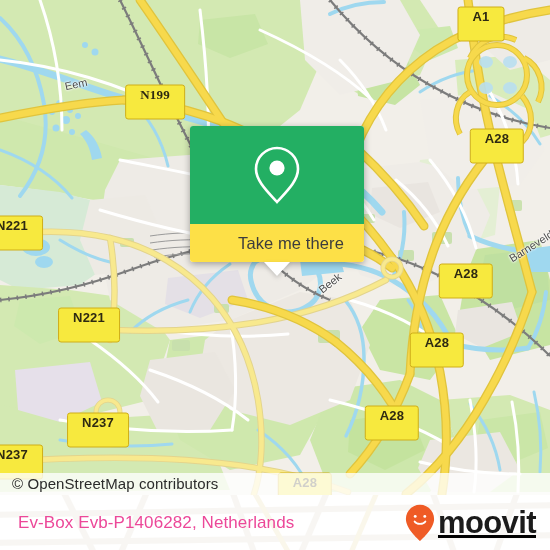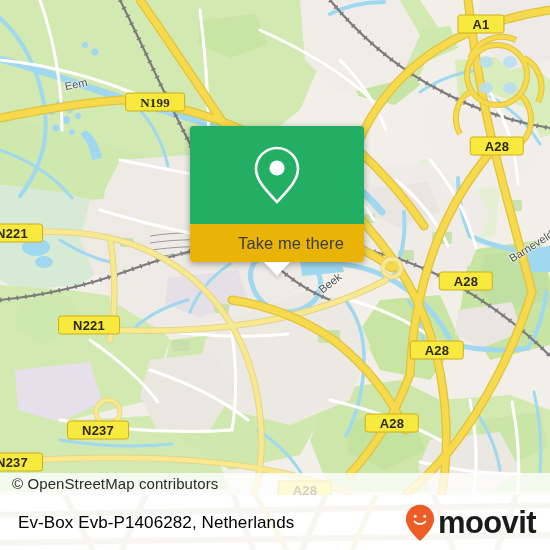--- a/index.html
+++ b/index.html
@@ -52,21 +52,21 @@
   
   .shield {
     position: absolute;
     background: #f7e93e;
     border: 1.6px solid #cfae18;
     border-radius: 3px;
     color: #2e2a12;
     font-size: 13px;
     font-weight: bold;
     line-height: 17px;
-    height: 19px;
+    height: 35px;
     padding: 0 14px;
     box-sizing: border-box;
     white-space: nowrap;
     transform: translate(-50%, -50%);
     letter-spacing: 0.2px;
   }
   .hydro-label {
     position: absolute;
     color: #4a4a4a;
     font-size: 11px;
@@ -89,21 +89,21 @@
   #callout .co-top {
     background: #23af63;
     height: 98px;
     border-radius: 3px 3px 0 0;
     display: flex;
     align-items: center;
     justify-content: center;
   }
   #callout .co-bottom {
     height: 38px;
-    background: #eab308;
+    background: #fde047;
     border-radius: 0 0 3px 3px;
     display: flex;
     align-items: center;
     justify-content: center;
     color: #3d3d3d;
     font-size: 16.5px;
     letter-spacing: 0.1px;
     padding-left: 28px;
   }
   #callout .co-tail {
@@ -138,29 +138,30 @@
     position: relative;
     width: 100%;
     height: 100%;
     display: flex;
     align-items: center;
     justify-content: space-between;
     padding: 0 14px 0 18px;
     box-sizing: border-box;
   }
   #place-title {
-    color: #000000;
+    color: #ec4899;
     font-size: 17px;
     letter-spacing: 0.1px;
     white-space: nowrap;
   }
   #brand {
     display: flex;
     align-items: center;
     gap: 2px;
+    text-decoration: underline;
   }
   #brand .brand-word {
     color: #1b1b1b;
     font-size: 31px;
     font-weight: bold;
     letter-spacing: -0.6px;
     line-height: 1;
     margin-left: 1px;
   }
 </style>

